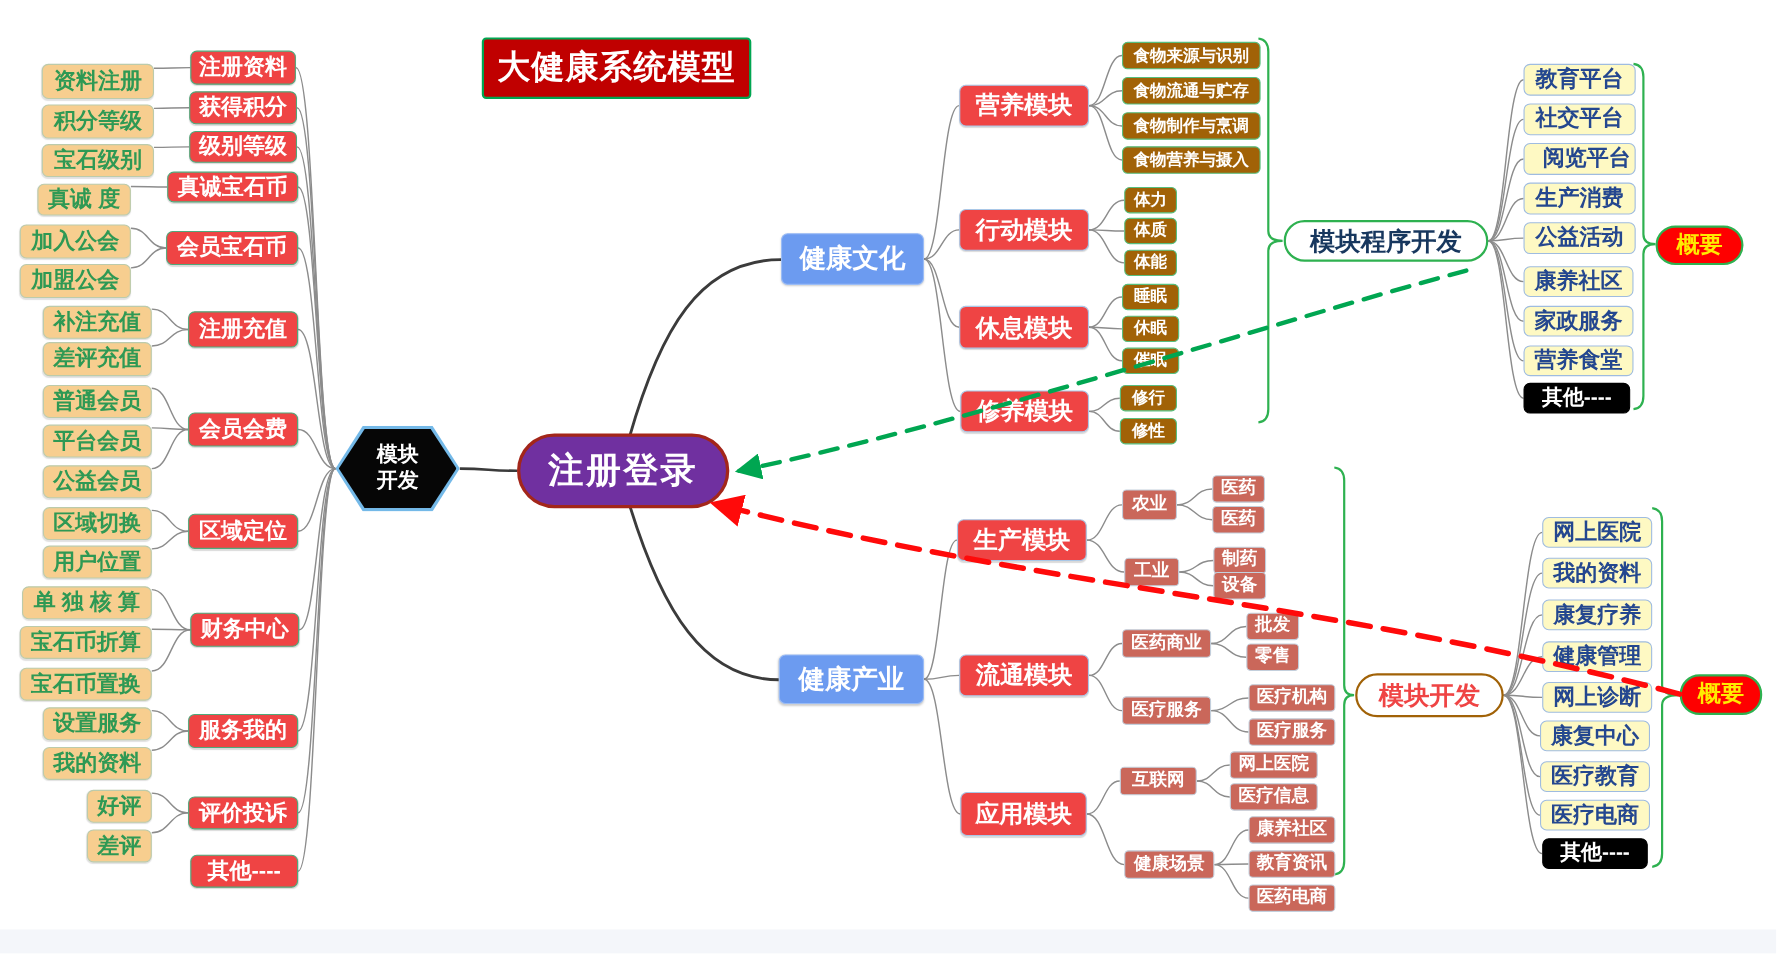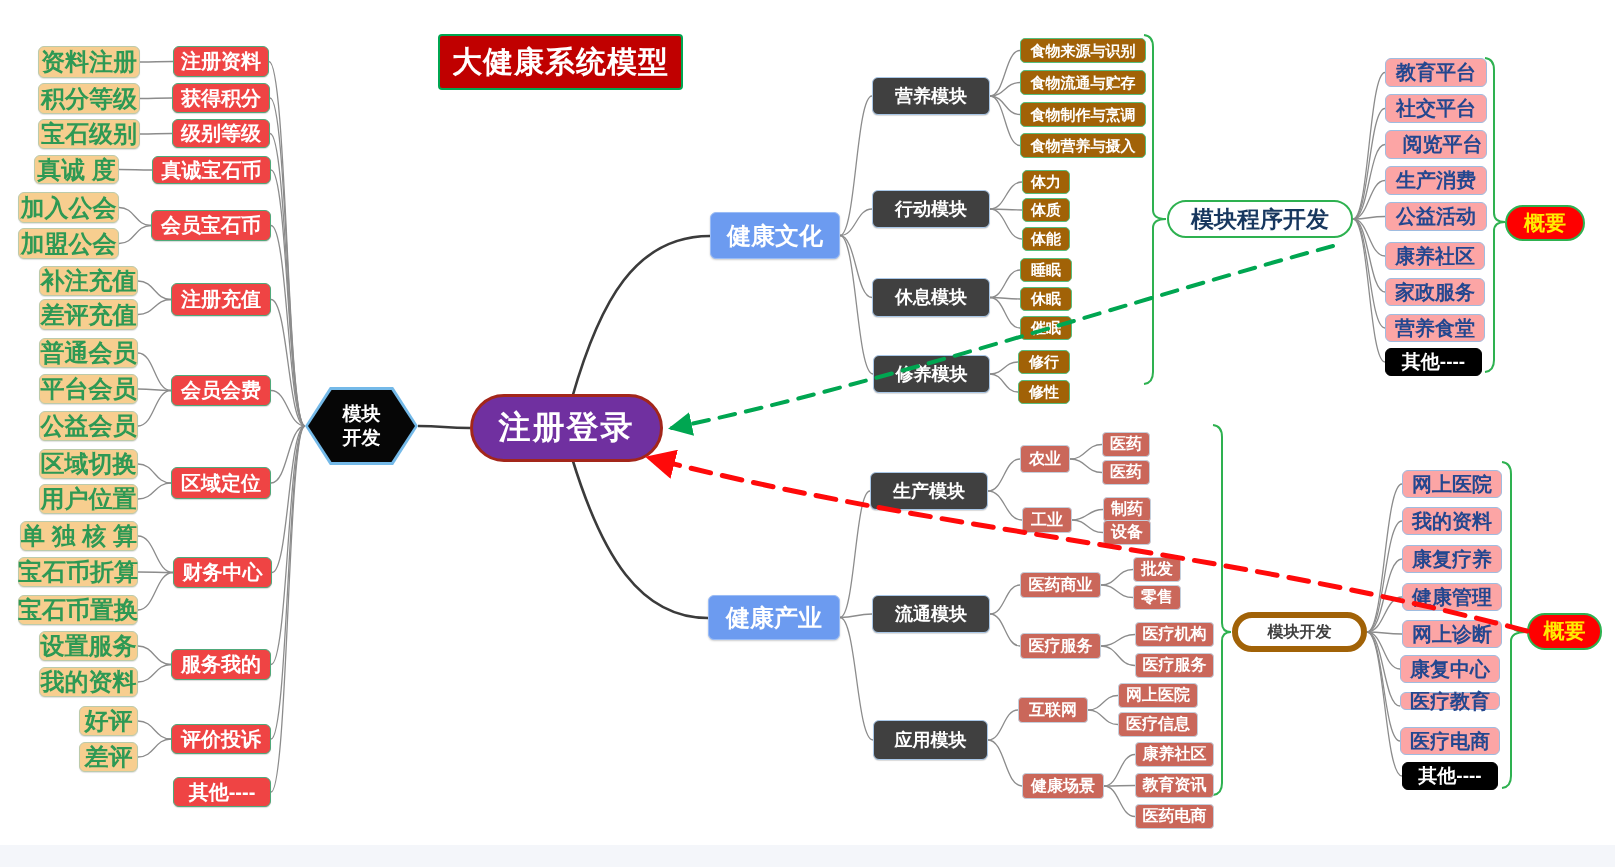--- a/index.html
+++ b/index.html
@@ -7,30 +7,30 @@
     position:relative;width:1615px;height:867px;background:#ffffff;overflow:hidden;
     font-family:"Liberation Sans", sans-serif;
   }
   svg.layer{position:absolute;left:0;top:0;z-index:0;}
   svg.layer.top{z-index:3;pointer-events:none;}
   .node{
     position:absolute;z-index:1;display:flex;align-items:center;justify-content:center;
     box-sizing:border-box;font-weight:bold;text-align:center;line-height:1.05;
     border-radius:6px;white-space:nowrap;
   }
-  .s-tan{background:#F7CE8F;border:1px solid #BCCBAB;color:#2E9954;font-size:24px;box-shadow:0 1px 1px rgba(0,0,0,.12);}
+  .s-tan{background:#F7CE8F;border:1px solid #BCCBAB;color:#2E9954;font-size:20px;box-shadow:0 1px 1px rgba(0,0,0,.12);margin-top:12px;}
   .s-greendark{background:#ef4444;border:1px solid #4FA97B;color:#ffffff;font-size:20px;box-shadow:0 1px 1px rgba(0,0,0,.15);}
   .s-leaf{background:#a16207;border:1px solid #57BE7E;color:#ffffff;font-size:15px;border-radius:5px;}
-  .s-bluemod{background:#404040;border:1px solid #A9C7E7;color:#ffffff;font-size:18px;box-shadow:0 1px 1px rgba(0,0,0,.15);}
+  .s-bluemod{background:#ef4444;border:1px solid #A9C7E7;color:#ffffff;font-size:22px;box-shadow:0 1px 1px rgba(0,0,0,.15);}
   .s-branch{background:#6C9BF0;border:1px solid #9ABCF6;color:#ffffff;font-size:24px;box-shadow:0 1px 2px rgba(0,0,0,.2);}
   .s-salmon{background:#CA675A;border:1px solid #C3CFDC;color:#ffffff;font-size:16px;border-radius:4px;}
-  .s-lblue{background:#fca5a5;border:1px solid #9FBCE0;color:#24478F;font-size:20px;}
+  .s-lblue{background:#fef9c3;border:1px solid #9FBCE0;color:#24478F;font-size:20px;}
   .s-black{background:#000000;border:1px solid #000000;color:#ffffff;font-size:19px;}
   .s-pillgreen{background:#ffffff;border:2px solid #2EB150;color:#17375E;font-size:23px;border-radius:20px;}
-  .s-pillred{background:#ffffff;border:6px solid #a16207;color:#404040;font-size:16px;border-radius:20px;}
+  .s-pillred{background:#ffffff;border:2px solid #a16207;color:#ef4444;font-size:23px;border-radius:20px;}
   .s-gaiyao{background:#FE0000;border:2px solid #2EB150;color:#FFEB00;font-size:21px;border-radius:18px;}
   .s-root{background:#7030A0;border:3px solid #A3261A;color:#ffffff;font-size:32px;border-radius:36px;letter-spacing:2px;}
   .s-title{background:#C00000;border:2px solid #00A651;color:#ffffff;font-size:30px;border-radius:4px;letter-spacing:1px;}
   .s-hex{background:#74B9E8;border:none;clip-path:polygon(22% 0%,78% 0%,100% 50%,78% 100%,22% 100%,0% 50%);border-radius:0;}
   .hex-inner{
     position:absolute;left:3px;top:3px;right:3px;bottom:3px;background:#060606;
     clip-path:polygon(22% 0%,78% 0%,100% 50%,78% 100%,22% 100%,0% 50%);
     display:flex;align-items:center;justify-content:center;color:#ffffff;font-size:19px;font-weight:bold;
   }
   .hex-inner span{white-space:pre-line;line-height:1.25;}
@@ -248,16 +248,16 @@
     <div class="node s-lblue" style="left: 1385px; top: 242px; width: 100px; height: 28px;">康养社区</div>
     <div class="node s-lblue" style="left: 1385px; top: 278px; width: 100px; height: 28px;">家政服务</div>
     <div class="node s-lblue" style="left: 1385px; top: 314px; width: 100px; height: 28px;">营养食堂</div>
     <div class="node s-black" style="left: 1385px; top: 348px; width: 97px; height: 28px;">其他----</div>
     <div class="node s-lblue" style="left: 1402px; top: 470px; width: 100px; height: 28px;">网上医院</div>
     <div class="node s-lblue" style="left: 1402px; top: 507px; width: 100px; height: 28px;">我的资料</div>
     <div class="node s-lblue" style="left: 1402px; top: 545px; width: 100px; height: 28px;">康复疗养</div>
     <div class="node s-lblue" style="left: 1402px; top: 583px; width: 100px; height: 28px;">健康管理</div>
     <div class="node s-lblue" style="left: 1402px; top: 620px; width: 100px; height: 28px;">网上诊断</div>
     <div class="node s-lblue" style="left: 1400px; top: 655px; width: 100px; height: 28px;">康复中心</div>
-    <div class="node s-lblue" style="left: 1400px; top: 692px; width: 100px; height: 18px;">医疗教育</div>
+    <div class="node s-lblue" style="left: 1400px; top: 692px; width: 100px; height: 28px;">医疗教育</div>
     <div class="node s-lblue" style="left: 1400px; top: 727px; width: 100px; height: 28px;">医疗电商</div>
     <div class="node s-black" style="left: 1402px; top: 762px; width: 96px; height: 28px;">其他----</div>
   </div>
 
 </body></html>

